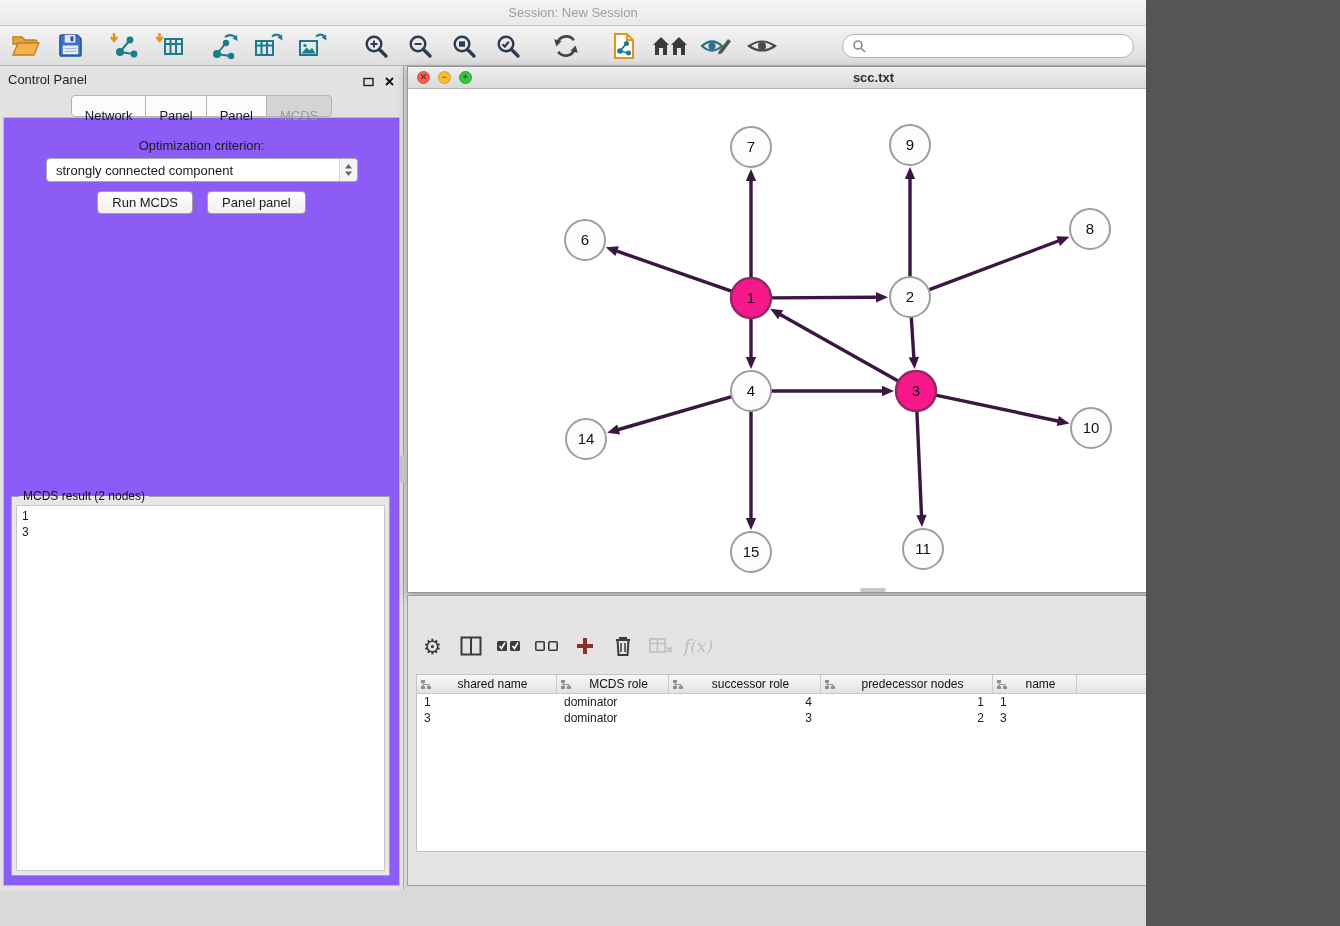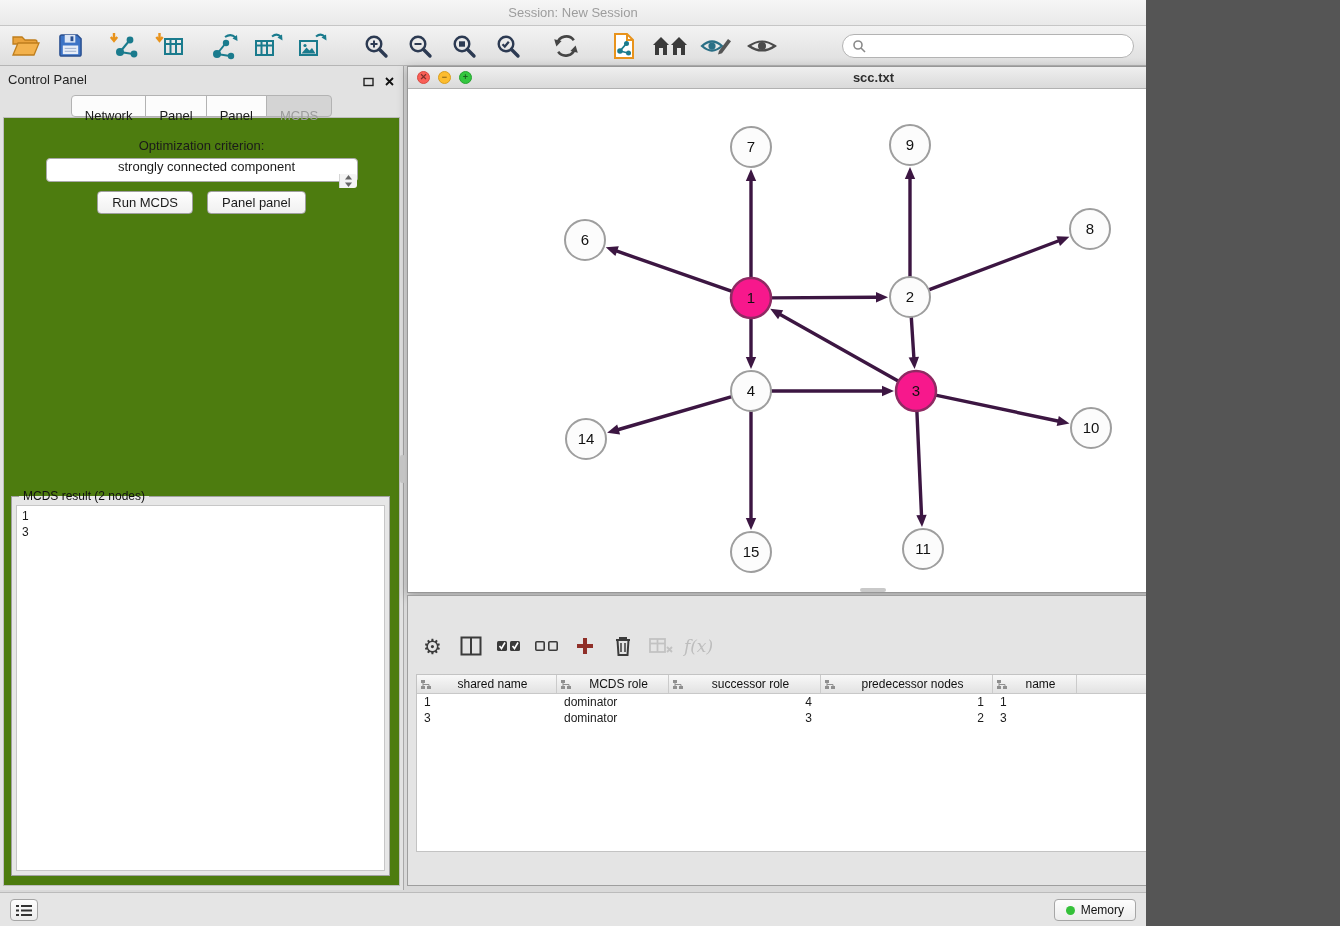--- a/index.html
+++ b/index.html
@@ -29,25 +29,25 @@
   .panel-header { position:relative; height:26px;text-align:right; }
   .panel-title { position:absolute; left:8px; top:6px; font-size:13px; color:#222; }
   .panel-controls { position:absolute; right:8px; top:7px; display:flex; gap:10px; align-items:center; }
   .cp-tabs { position:absolute; top:29px; left:0; width:100%; display:flex; justify-content:center; z-index:2; }
   .tab { padding:9px 13px; height:22px; line-height:21px; font-size:13px; background:#fcfcfc;
     border:1px solid #b3b3b3; margin-left:-1px; color:#1a1a1a; cursor:default; }
   .tab:first-child { border-radius:4px 0 0 4px; margin-left:0; }
   .tab:last-child { border-radius:0 4px 4px 0;text-align:center; }
   .tab.active { background:#d4d4d4; color:#9b9b9b; }
   .cp-content { position:absolute; top:51px; left:3px; right:3px; bottom:4px;
-    border:1px solid #bdbdbd; background:#4d7c0f;padding-left:33px; }
+    border:1px solid #bdbdbd; background:#8b5cf6;padding-left:33px; }
   .opt-label { position:absolute; top:20px; left:0; width:100%; text-align:center; font-size:13px; }
   .criterion-select { position:absolute; top:40px; left:42px; width:312px; height:24px;
     background:#fff; border:1px solid #a9a9a9; border-radius:4px; display:flex; align-items:center;
-    padding-left:9px; font-size:13px;flex-direction:column; }
+    padding-left:9px; font-size:13px; }
   .criterion-select .stepper { margin-left:auto; width:18px; height:100%; display:flex;
     align-items:center; justify-content:center; border-left:1px solid #d5d5d5; background:#f4f4f4; border-radius:0 3px 3px 0; }
   .cp-buttons { position:absolute; top:73px; left:0; width:100%; display:flex; justify-content:center; gap:14px; }
   .btn { height:23px; padding:0 14px; font-size:13px; background:linear-gradient(#fefefe,#f0f0f0);
     border:1px solid #9f9f9f; border-radius:4px; line-height:21px; color:#1a1a1a; }
   .result-fieldset { position:absolute; left:7px; right:9px; top:371px; bottom:9px;
     border:1px solid #a2a2a2; background:#e7e7e7; }
   .result-fieldset legend { font-size:12px; margin-left:7px; padding:0 4px; color:#111; }
   .result-box { position:absolute; left:4px; right:4px; top:2px; bottom:4px; background:#fff;
     border:1px solid #c7c7c7; font-size:12px; padding:2px 5px; overflow:hidden; }
@@ -504,32 +504,14 @@
             <div class="td" style="width: 140px; text-align: left;">3</div>
             <div class="td" style="width: 112px; text-align: left;">dominator</div>
             <div class="td" style="width: 152px; text-align: right;">3</div>
             <div class="td" style="width: 172px; text-align: right;">2</div>
             <div class="td" style="width: 84px; text-align: left;">3</div>
           </div>
         </div>
     </div>
   </div>
 
-  <div class="statusbar">
-    <div class="sb-left-btn">
-      <svg width="16" height="13" viewBox="0 0 16 13">
-          <g fill="#333">
-            <rect x="0" y="1" width="3" height="2"></rect>
-            <rect x="5" y="1" width="11" height="2"></rect>
-            <rect x="0" y="5.5" width="3" height="2"></rect>
-            <rect x="5" y="5.5" width="11" height="2"></rect>
-            <rect x="0" y="10" width="3" height="2"></rect>
-            <rect x="5" y="10" width="11" height="2"></rect>
-          </g>
-        </svg>
-    </div>
-    <div class="memory-btn">
-      <span class="mem-dot" style="background: rgb(53, 193, 58);"></span>
-      <span>Memory</span>
-    </div>
-  </div>
 
 </div>
 
 </body></html>

